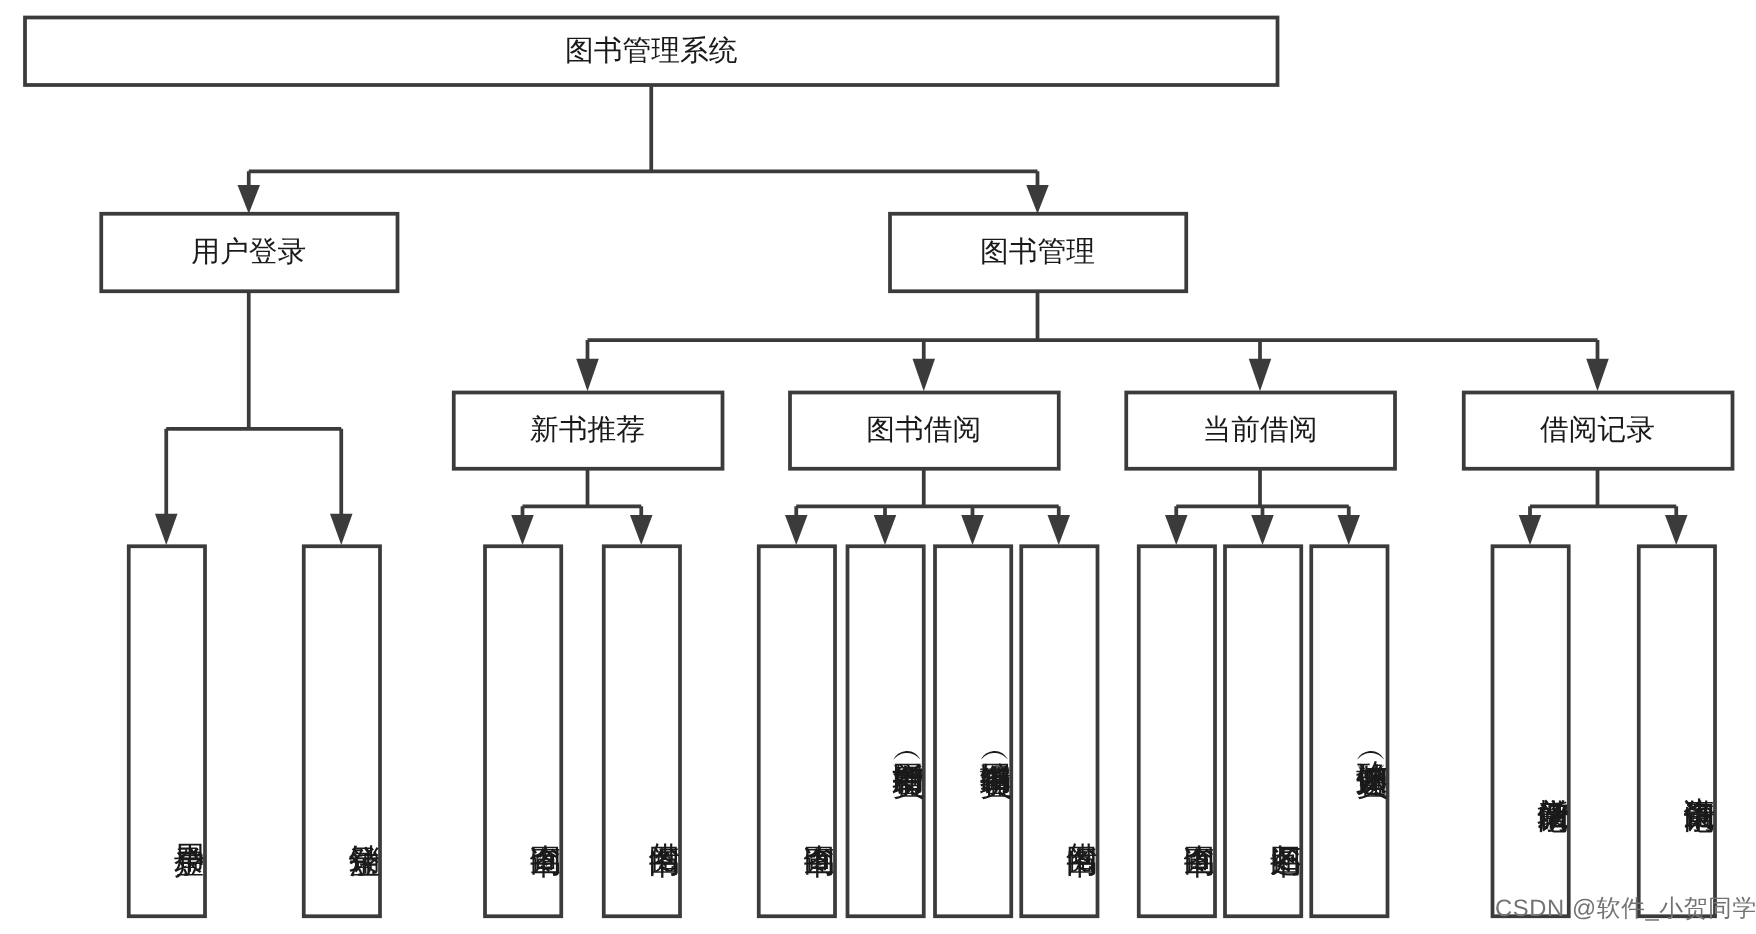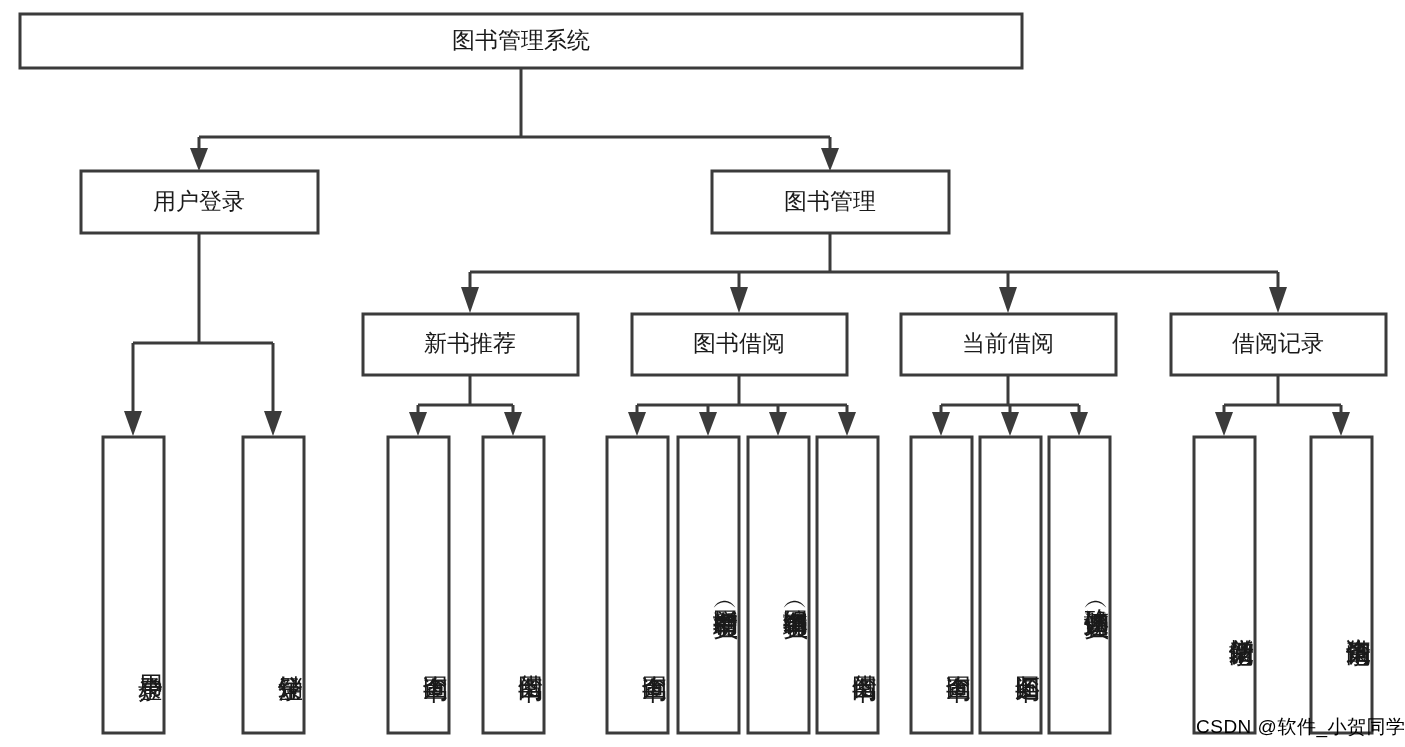--- a/index.html
+++ b/index.html
@@ -61,21 +61,21 @@
     display: flex;
     align-items: flex-start;
     justify-content: center;
     white-space: nowrap;
     pointer-events: none;
   }
   .watermark {
     position: absolute;
     font-family: "Liberation Sans", "DejaVu Sans", sans-serif;
     font-size: 19px;
-    color: #000000;
+    color: #737373;
     white-space: nowrap;
     letter-spacing: 0.5px;
   }
 </style>
 </head>
 <body>
 
 <div id="diagram-root">
 
   <svg id="diagram-svg" viewBox="0 0 1405 747">

